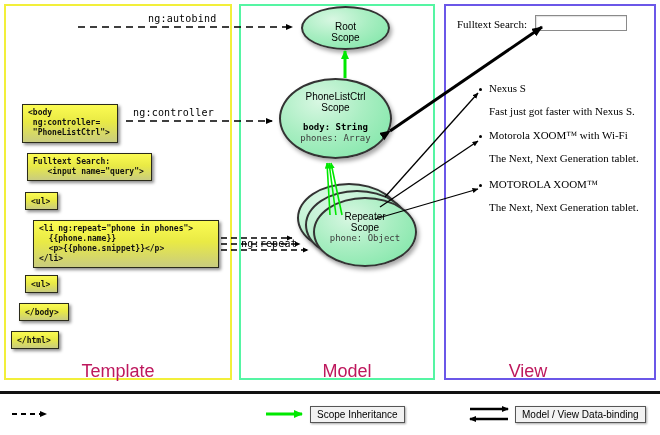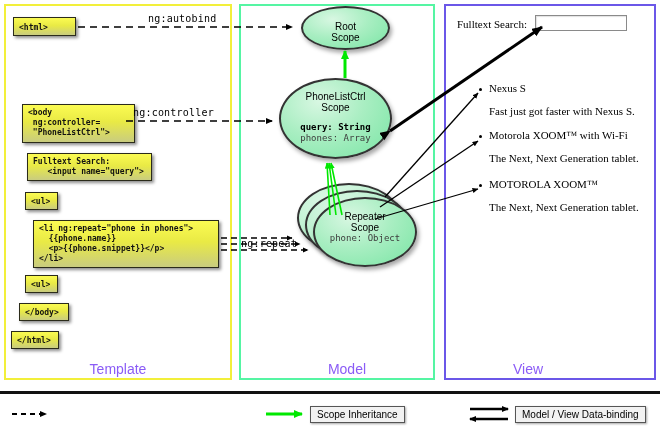--- a/index.html
+++ b/index.html
@@ -3,22 +3,22 @@
 <meta charset="utf-8">
 <style>
   html,body{margin:0;padding:0;background:#ffffff;}
   body{width:660px;height:435px;overflow:hidden;
        font-family:"Liberation Sans",sans-serif;}
   #root{position:relative;width:660px;height:435px;background:#ffffff;}
 
   
   .panel{position:absolute;background:#ffffff;box-sizing:border-box;}
   .panel-label{position:absolute;width:100%;text-align:center;
-               font-family:"Liberation Sans",sans-serif;font-size:14px;
-               color:#8b5cf6;font-weight:400;}
+               font-family:"Liberation Sans",sans-serif;font-size:18px;
+               color:#be185d;font-weight:400;}
   #panel-template{left:4px;top:4px;width:228px;height:376px;border:2px solid #f2ef3a;}
   #panel-model{left:239px;top:4px;width:196px;height:376px;border:2px solid #55f5a3;}
   #panel-view{left:444px;top:4px;width:212px;height:376px;border:2px solid #6b57e8;}
 
   
   .codebox{position:absolute;box-sizing:border-box;
            border:1px solid #2b2b1a;
            background:linear-gradient(180deg,#fbfb52 0%,#e9ea45 45%,#c9cc7f 100%);
            box-shadow:2px 2px 3px rgba(0,0,0,.45);
            font-family:"DejaVu Sans Mono","Liberation Mono",monospace;
@@ -71,23 +71,22 @@
 <div id="root">
 
   <div class="panel" id="panel-template"></div>
   <div class="panel" id="panel-model"></div>
   <div class="panel" id="panel-view"></div>
 
   <div class="panel-label" style="left:4px;top:361px;width:228px;">Template</div>
   <div class="panel-label" style="left:239px;top:361px;width:216px;">Model</div>
   <div class="panel-label" style="left:444px;top:361px;width:168px;">View</div>
 
-  <div class="codebox" style="left:13px;top:17px;width:63px;height:19px;line-height:13px;">&lt;html&gt;</div>
-
-  <div class="codebox" style="left:22px;top:104px;width:113px;height:39px;">&lt;body
+
+  <div class="codebox" style="left:22px;top:104px;width:96px;height:39px;">&lt;body
  ng:controller=
  "PhoneListCtrl"&gt;</div>
 
   <div class="codebox" style="left:27px;top:153px;width:125px;height:28px;">Fulltext Search:
    &lt;input name="query"&gt;</div>
 
   <div class="codebox" style="left:25px;top:192px;width:33px;height:18px;line-height:12px;">&lt;ul&gt;</div>
 
   <div class="codebox" style="left:33px;top:220px;width:186px;height:48px;">&lt;li ng:repeat="phone in phones"&gt;
   {{phone.name}}
@@ -109,21 +108,21 @@
       <span>Root</span><br>
       <span>Scope</span>
     </div>
   </div>
 
   <div class="scope" style="left:279px;top:78px;width:113px;height:81px;padding-top:11px;">
     <div class="title">
       <span>PhoneListCtrl</span><br>
       <span>Scope</span>
     </div>
-    <div class="prop" style="margin-top:9px;font-weight:bold;color:#000;">query: String</div>
+    <div class="prop" style="margin-top:9px;font-weight:bold;color:#000;">body: String</div>
     <div class="prop" style="color:#3c3c3c;">phones: Array</div>
   </div>
 
   <div class="scope" style="left:297px;top:183px;width:104px;height:70px;background:radial-gradient(ellipse at 35% 28%,#e3f9ea 0%,#bcf2d0 55%,#8eeab0 100%);"></div>
   <div class="scope" style="left:305px;top:190px;width:104px;height:70px;background:radial-gradient(ellipse at 35% 28%,#e0f8e8 0%,#b6f0cc 55%,#88e9ad 100%);"></div>
 
   <div class="scope" style="left:313px;top:197px;width:104px;height:70px;padding-top:12px;">
     <div class="title">
       <span>Repeater</span><br>
       <span>Scope</span>

